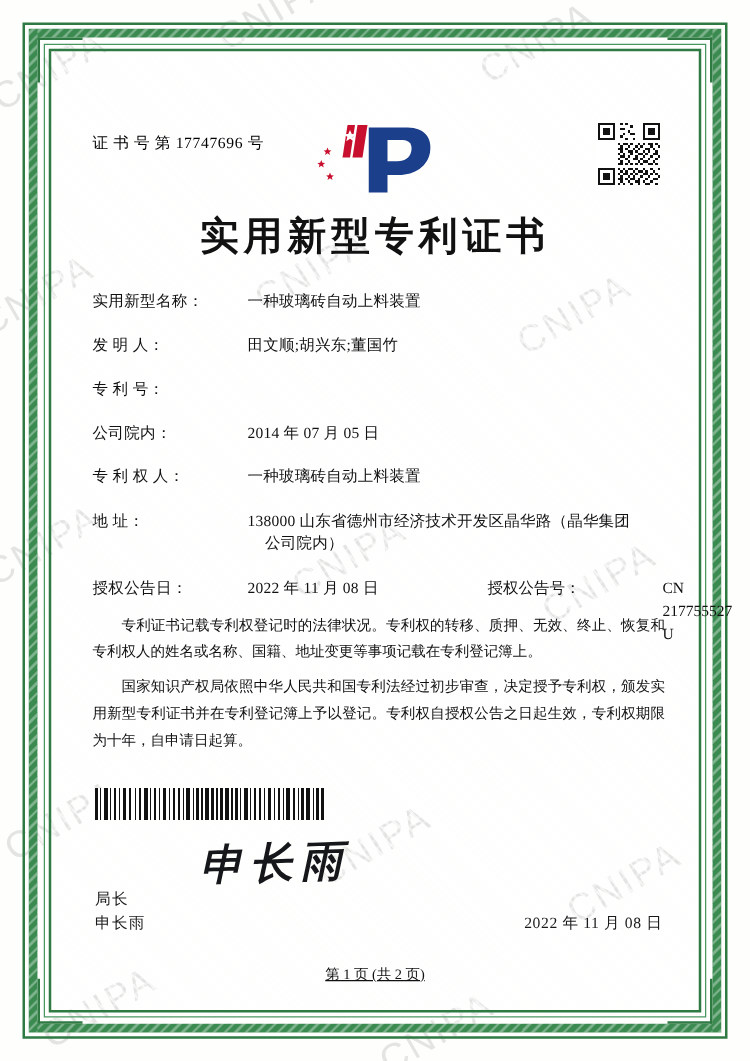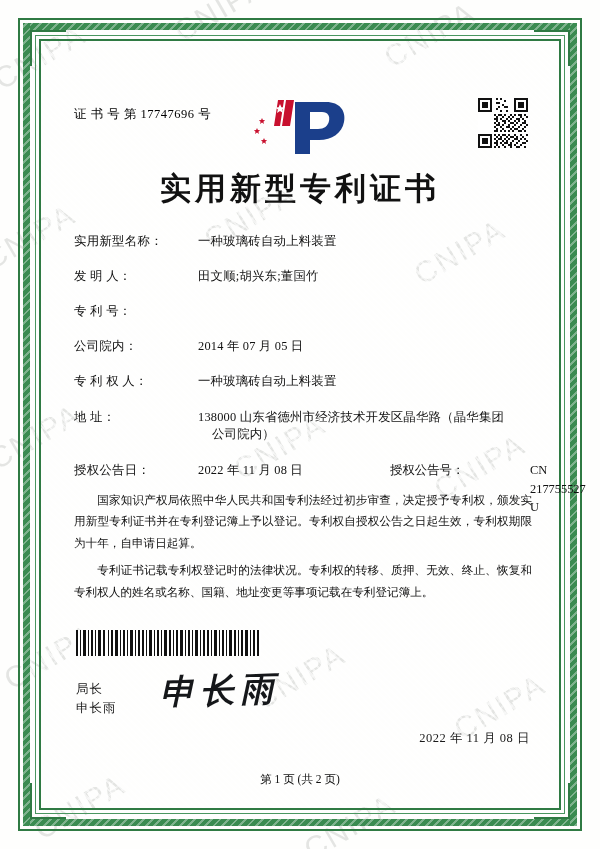--- a/index.html
+++ b/index.html
@@ -220,21 +220,21 @@
     left: 26px;
     top: 580px;
     height: 26px;
     width: 185px;
   }
   .barcode svg { display:block; }
 
   .signblock {
     position: absolute;
     left: 26px;
-    top: 630px;
+    top: 660px;
     font-size: 12.5px;
     line-height: 1.55;
     letter-spacing: 1px;
   }
   .signature {
     position: absolute;
     left: 110px;
     top: 618px;
     font-family: "Liberation Serif", "DejaVu Serif", serif;
     font-size: 34px;
@@ -253,20 +253,21 @@
   }
 
   .pagenum {
     position: absolute;
     left: 0;
     right: 0;
     top: 722px;
     text-align: center;
     font-size: 11.5px;
     color: #111;
+    text-decoration: underline;
   }
 
   .footer-note {
     position: absolute;
     left: 0;
     right: 0;
     bottom: 8px;
     text-align: center;
     font-size: 11.5px;
     color: #111;
@@ -503,22 +504,22 @@
       <div class="frow two">
         <div class="flabel">授权公告日：</div>
         <div class="fvalue">2022 年 11 月 08 日</div>
         <div class="flabel2">授权公告号：</div>
         <div class="fvalue2">CN 217755527 U</div>
       </div>
 
     </div>
 
     <div class="paras">
+      <p>专利证书记载专利权登记时的法律状况。专利权的转移、质押、无效、终止、恢复和专利权人的姓名或名称、国籍、地址变更等事项记载在专利登记簿上。</p>
       <p>国家知识产权局依照中华人民共和国专利法经过初步审查，决定授予专利权，颁发实用新型专利证书并在专利登记簿上予以登记。专利权自授权公告之日起生效，专利权期限为十年，自申请日起算。</p>
-      <p>专利证书记载专利权登记时的法律状况。专利权的转移、质押、无效、终止、恢复和专利权人的姓名或名称、国籍、地址变更等事项记载在专利登记簿上。</p>
     </div>
 
     <div class="barcode">
       <svg width="185" height="26" viewBox="0 0 185 26" shape-rendering="crispEdges">
         <rect width="185" height="26" fill="#ffffff"></rect>
         <g fill="#111111">
           <rect x="0" y="0" width="2" height="26"></rect>
             <rect x="4" y="0" width="1" height="26"></rect>
           <rect x="7" y="0" width="3" height="26"></rect>
             <rect x="12" y="0" width="1" height="26"></rect>

